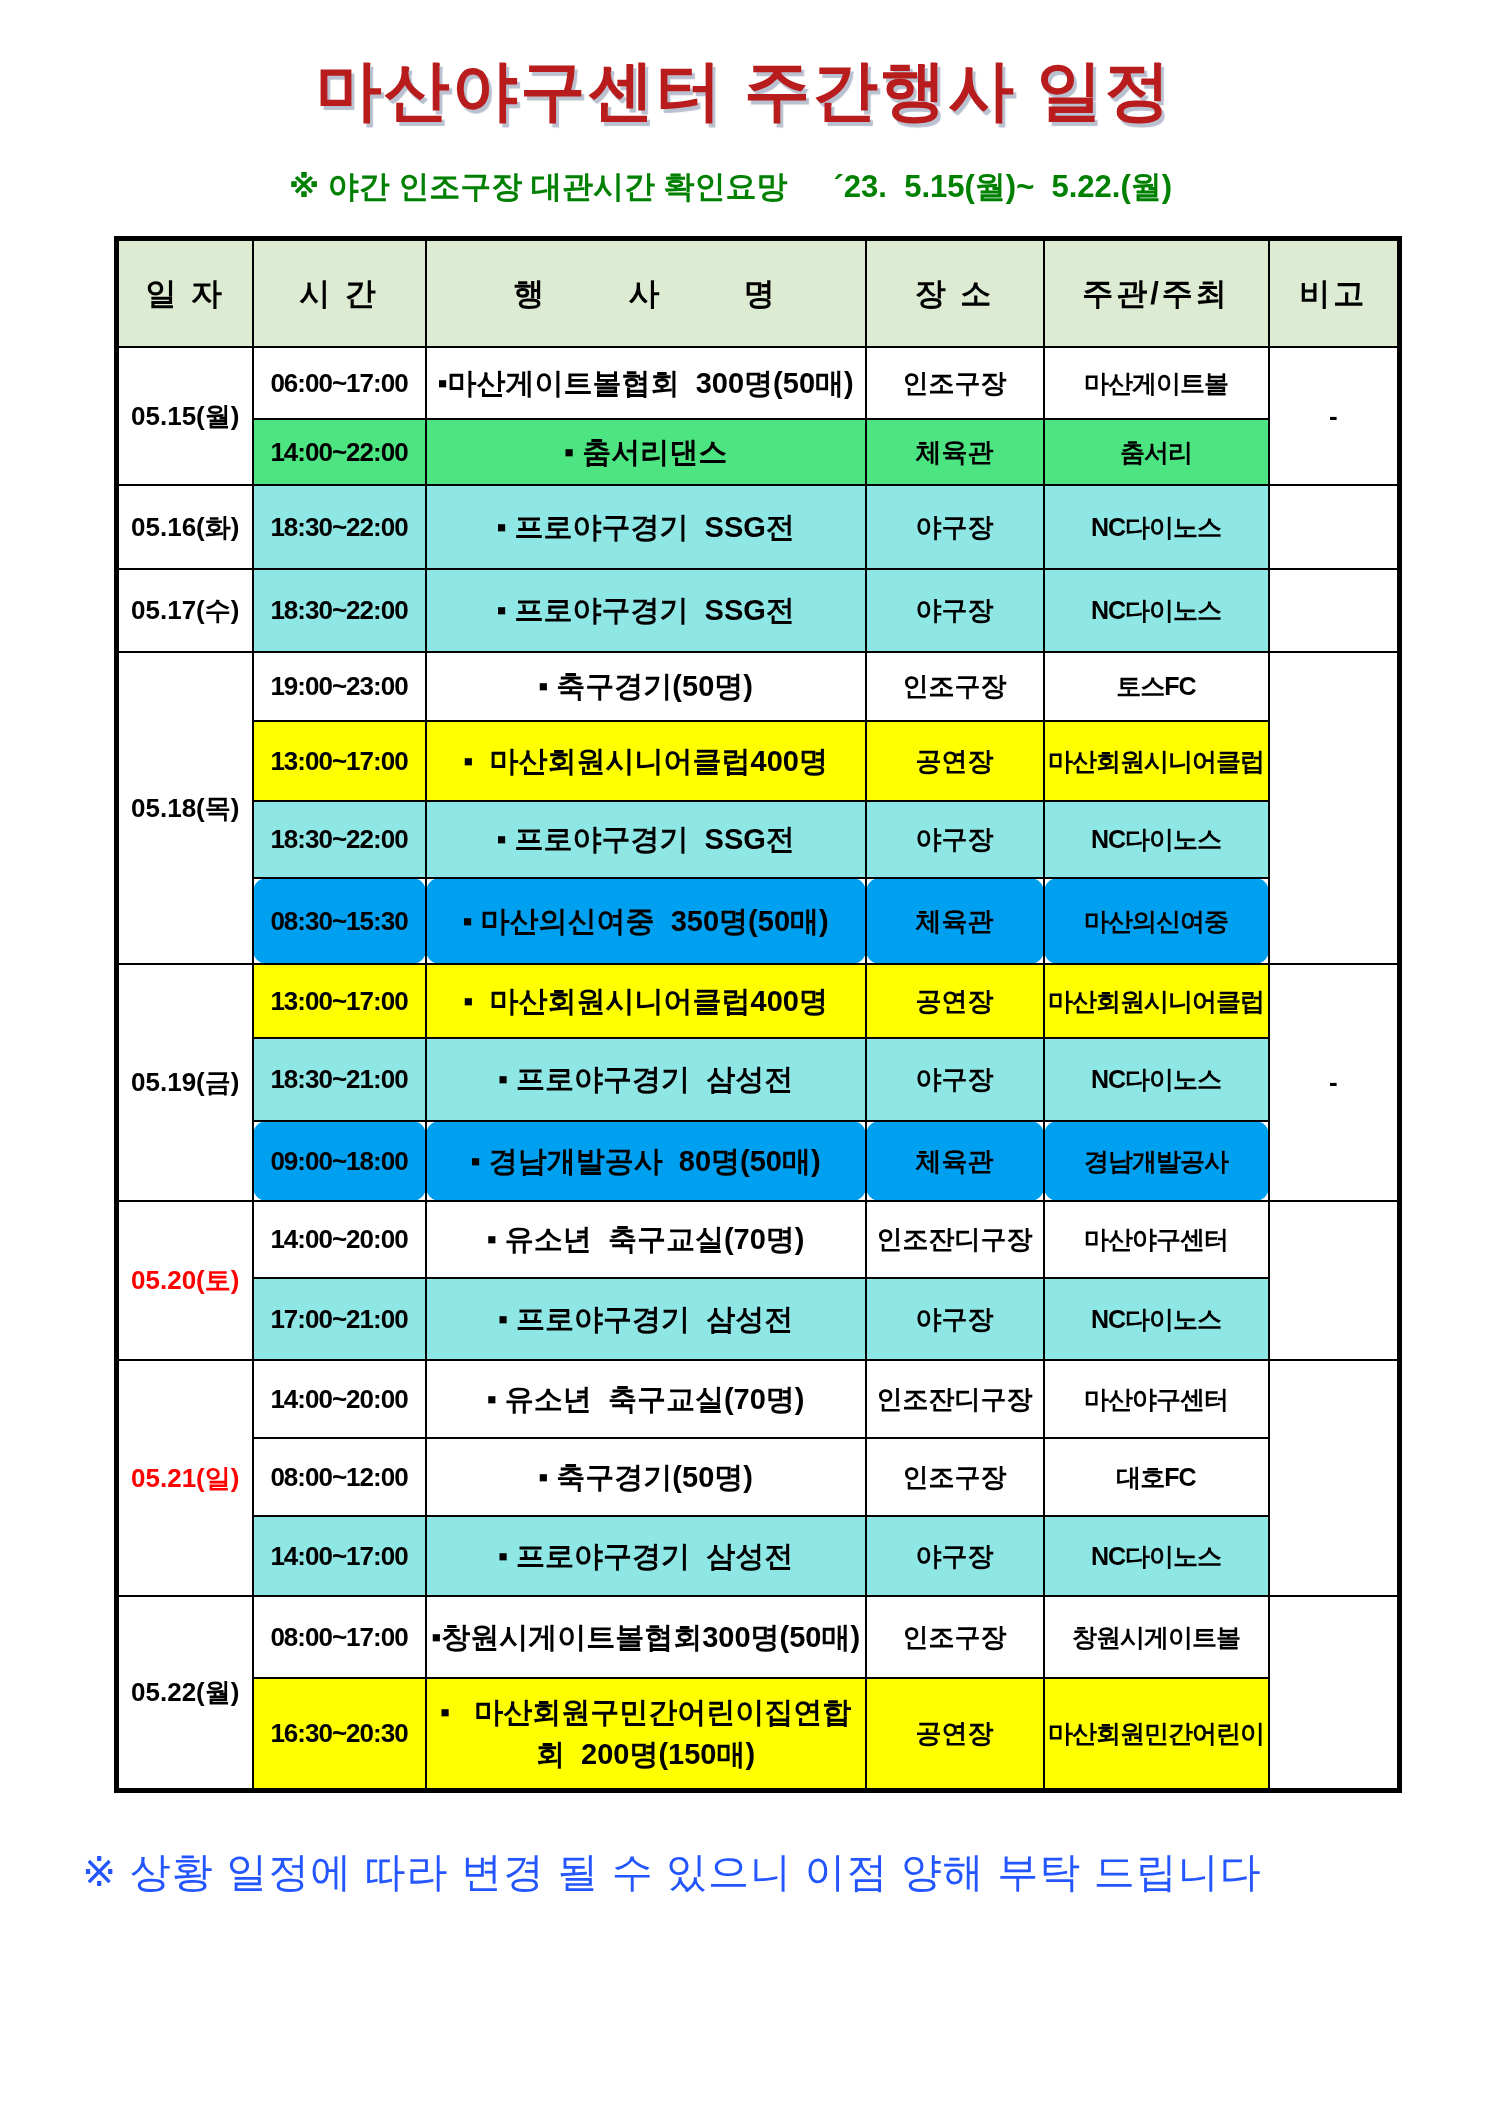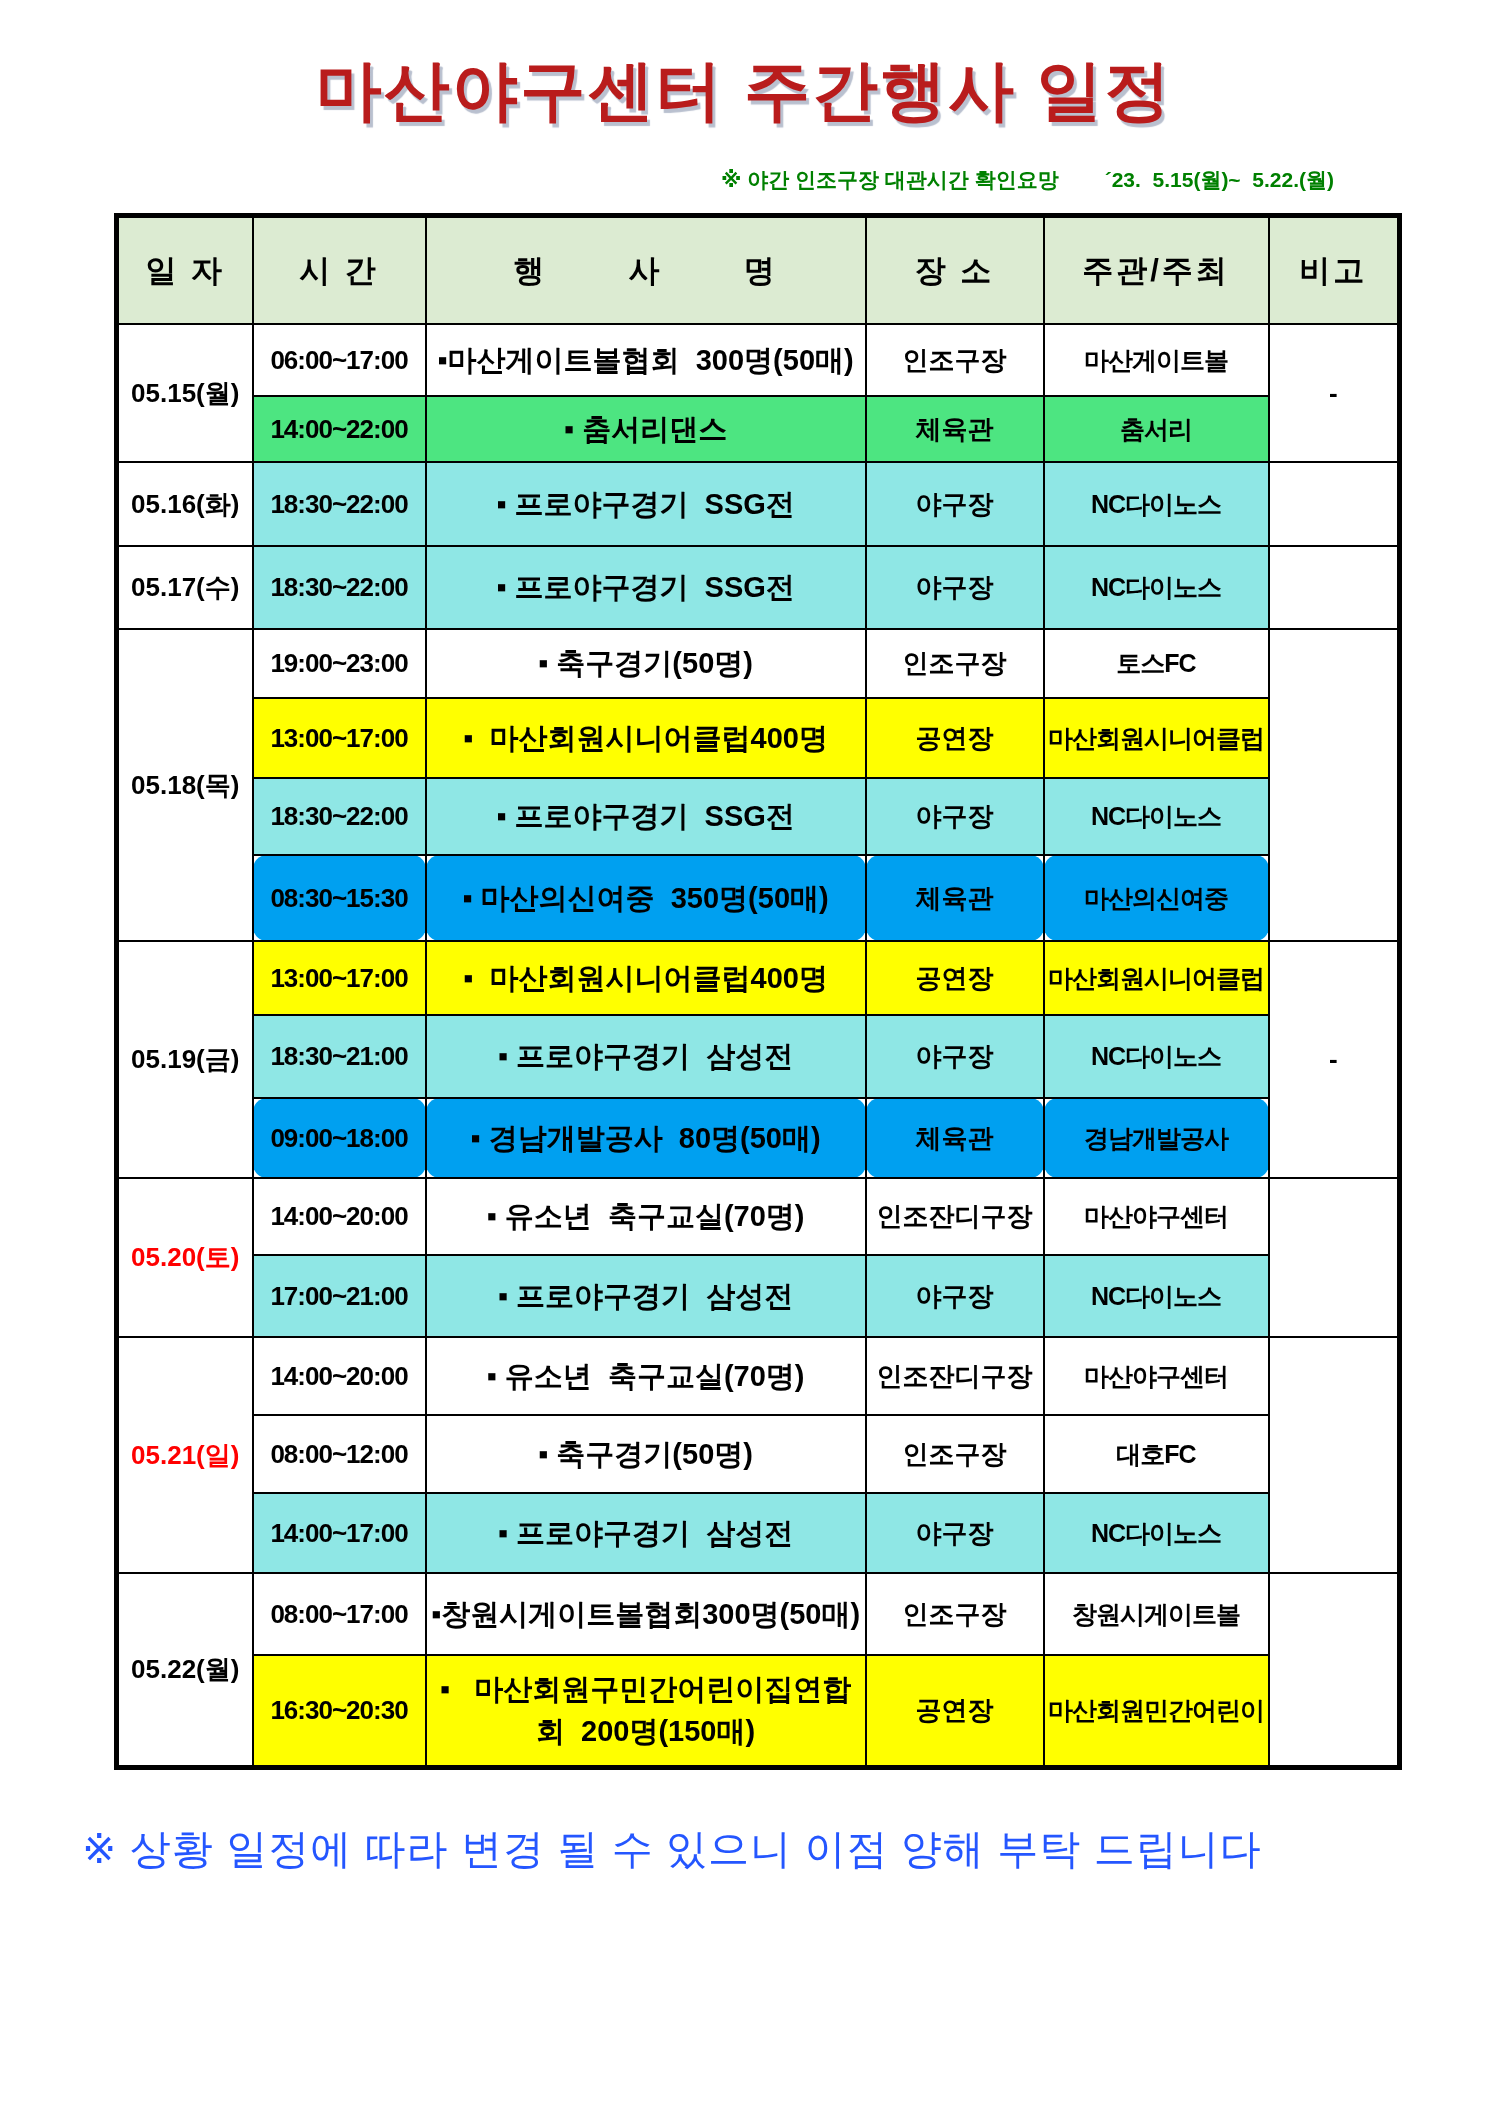--- a/index.html
+++ b/index.html
@@ -16,31 +16,31 @@
     font-weight:700;
     letter-spacing:2px;
     color:#b91c1c;
     text-shadow:3px 4px 1px #b9c0cf;
     white-space:pre;
   }
   .subbar{
     width:1283px;
     margin:30px 0 0 114px;
     display:flex;
-    justify-content:flex-end;
+    justify-content:center;
     align-items:flex-end;
-    font-size:21px;
+    font-size:31px;
     font-weight:700;
     color:#008000;
     gap:46px;
   }
   .subbar .left{padding-left:13px;white-space:pre;}
   .subbar .right{padding-right:63px;white-space:pre;}
   table.schedule{
-    margin:19px 0 0 114px;
+    margin:28px 0 0 114px;
     border-collapse:collapse;
     border:5px solid #000;
     table-layout:fixed;
     padding-left:24px;
   }
   table.schedule th, table.schedule td{
     border:2px solid #000;
     font-weight:700;
     text-align:center;
     vertical-align:middle;

